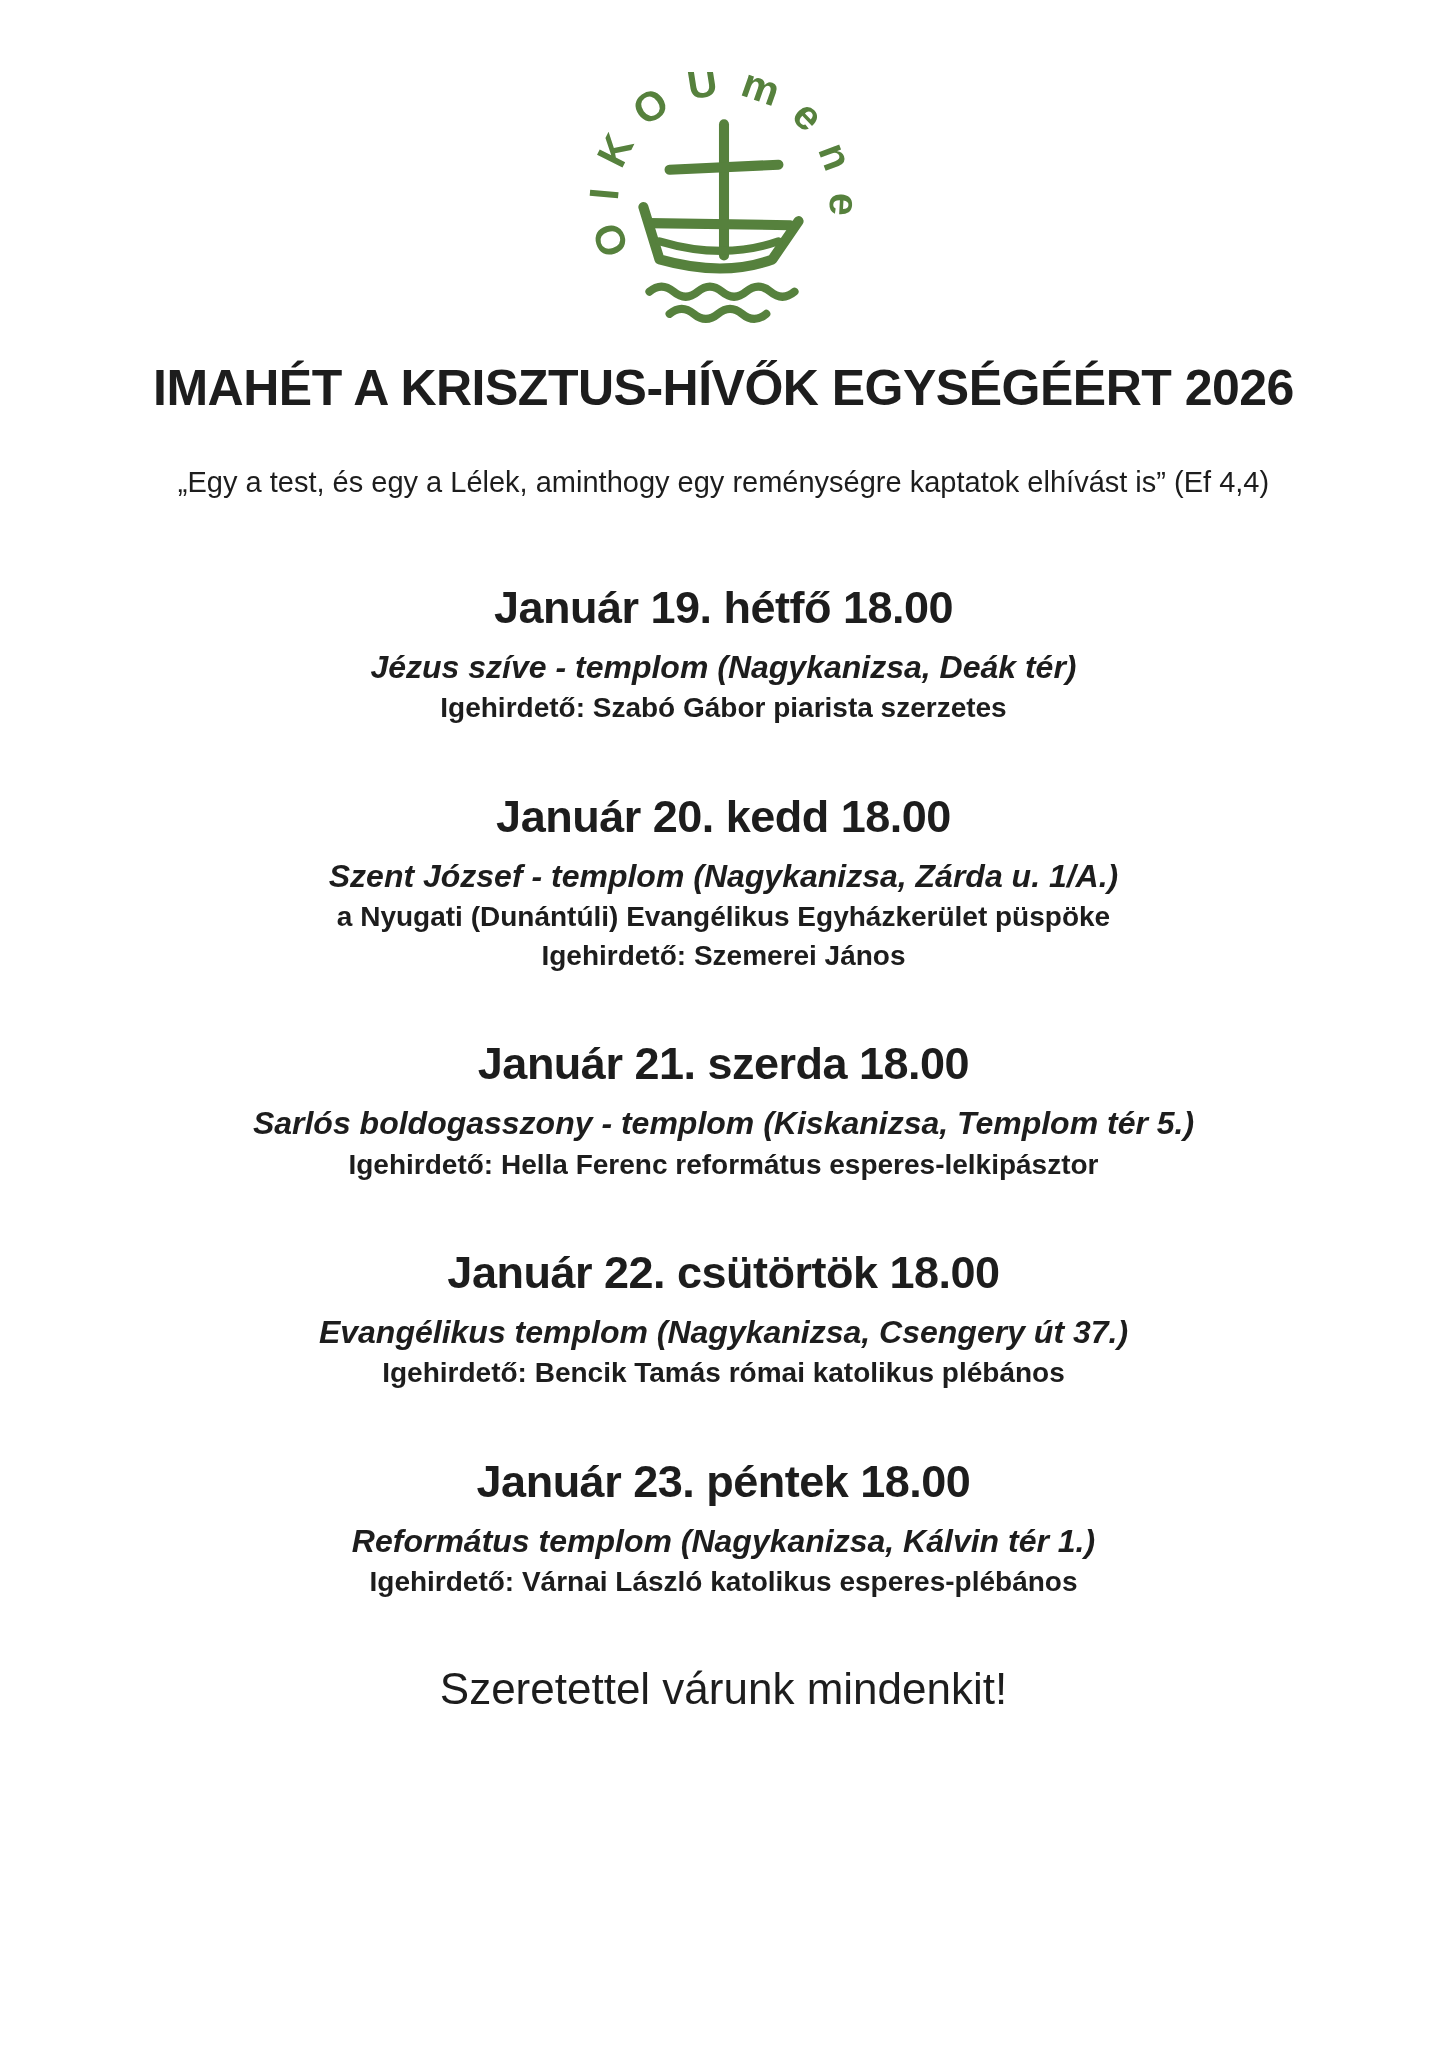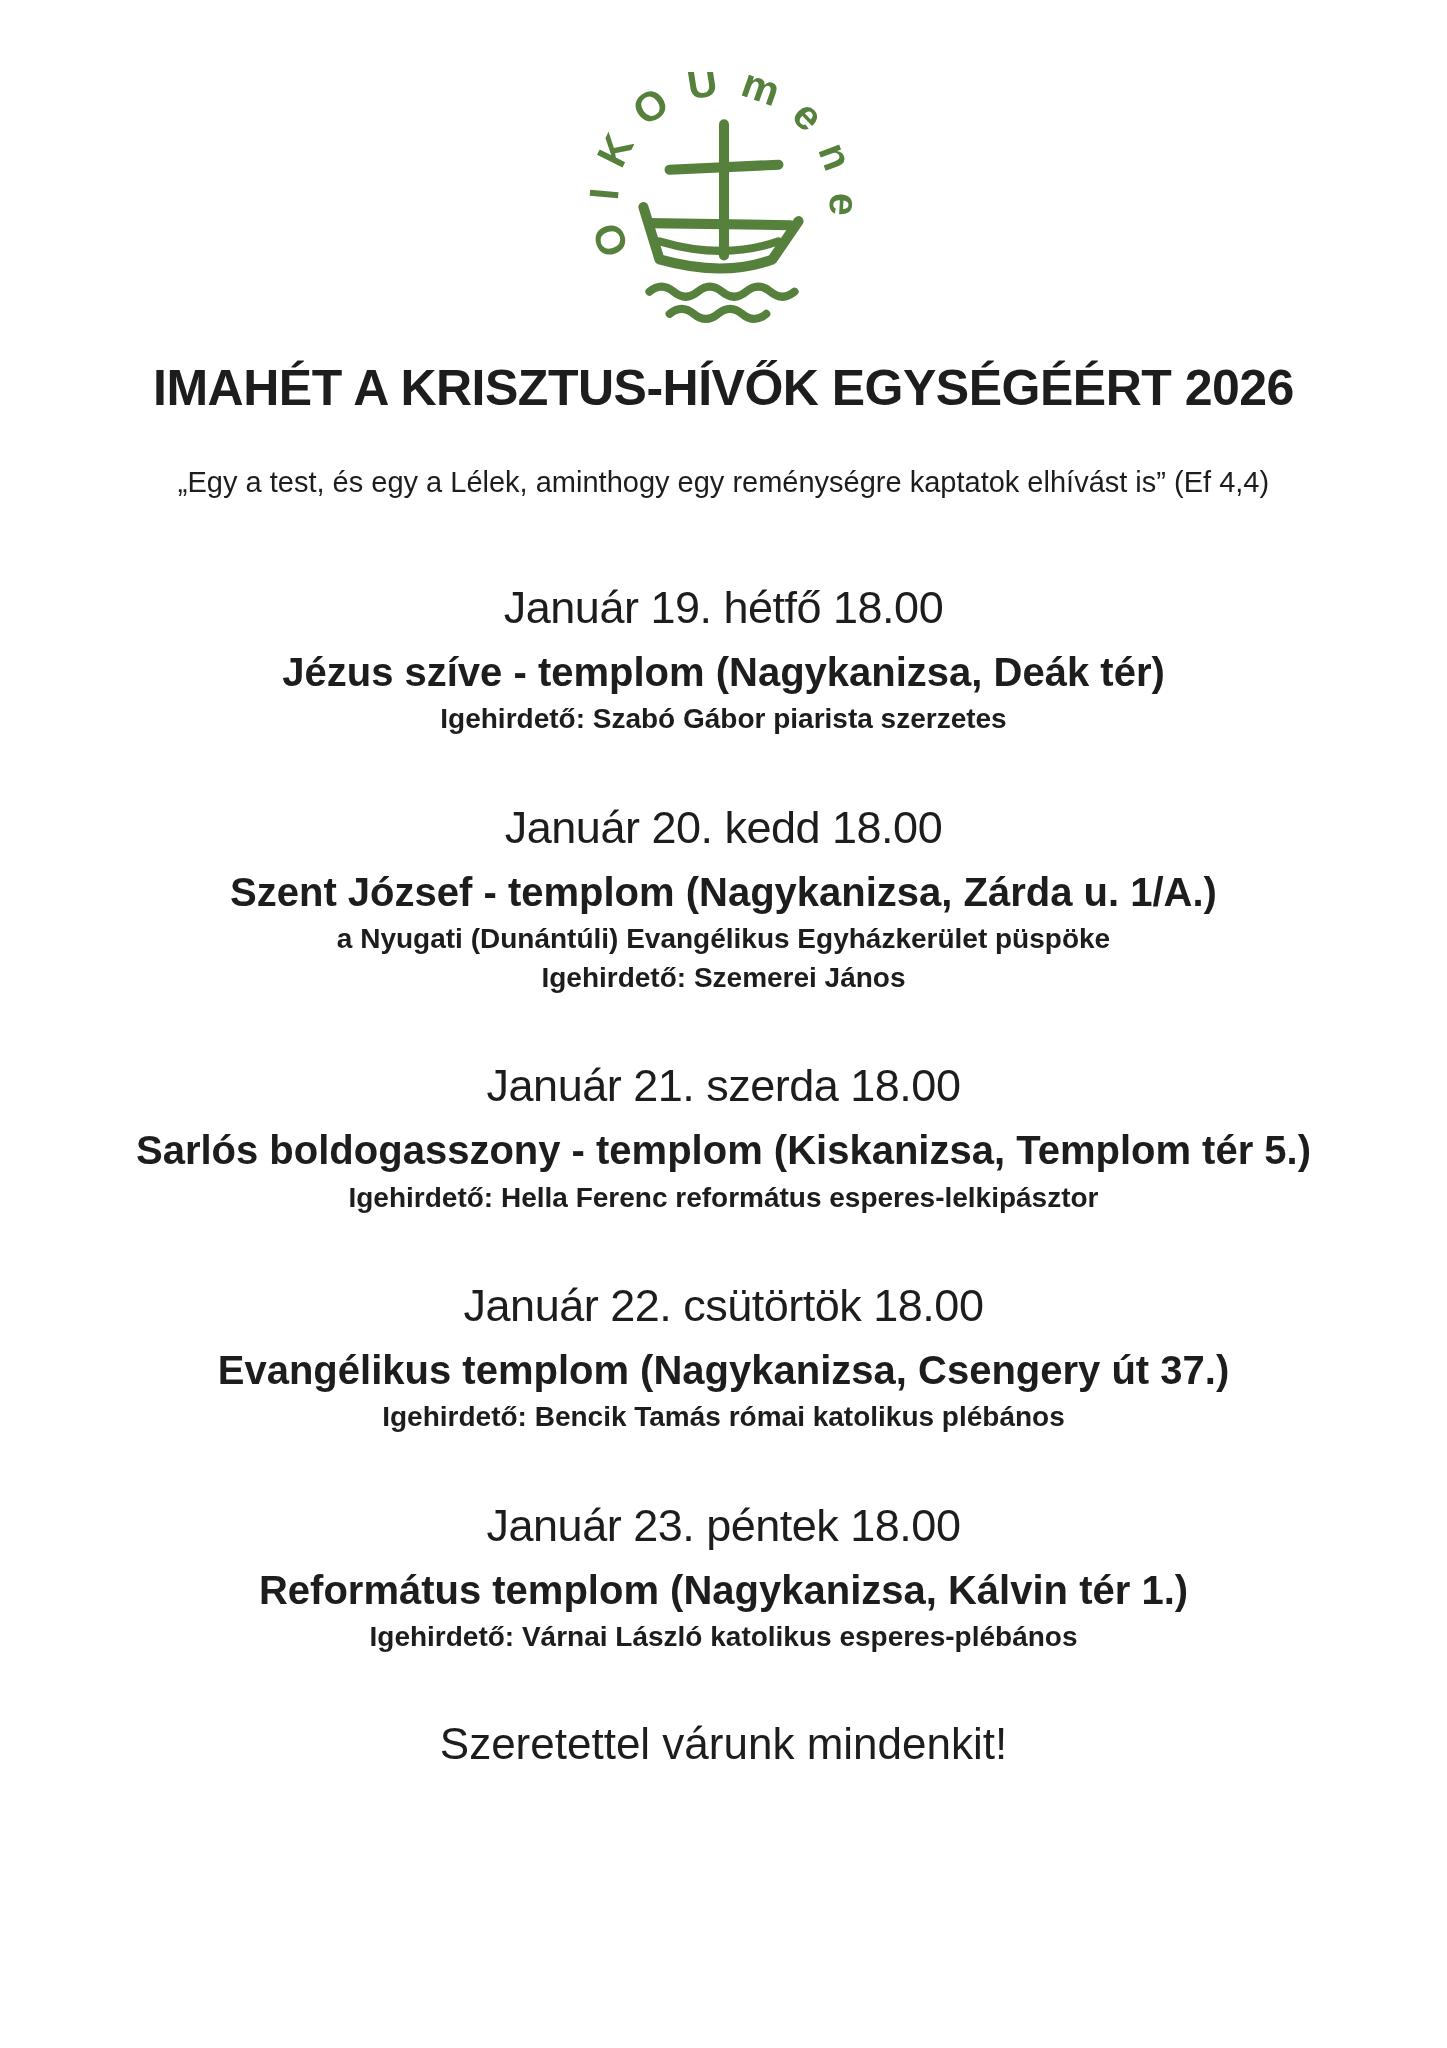--- a/index.html
+++ b/index.html
@@ -51,29 +51,30 @@
     line-height: 1.3;
   }
   .events {
     margin-top: 80px;
   }
   .event {
     margin-bottom: 62px;
   }
   .event-date {
     font-size: 45px;
-    font-weight: 400;
+    font-weight: 700;
     line-height: 1.2;
     margin-bottom: 10px;
     letter-spacing: -0.5px;
   }
   .event-loc {
-    font-size: 40px;
+    font-size: 32px;
     font-weight: 700;
     line-height: 1.38;
+    font-style: italic;
   }
   .event-pr {
     font-size: 28px;
     font-weight: 700;
     line-height: 1.38;
   }
   .closing {
     font-size: 44px;
     font-weight: 400;
     margin-top: 22px;

